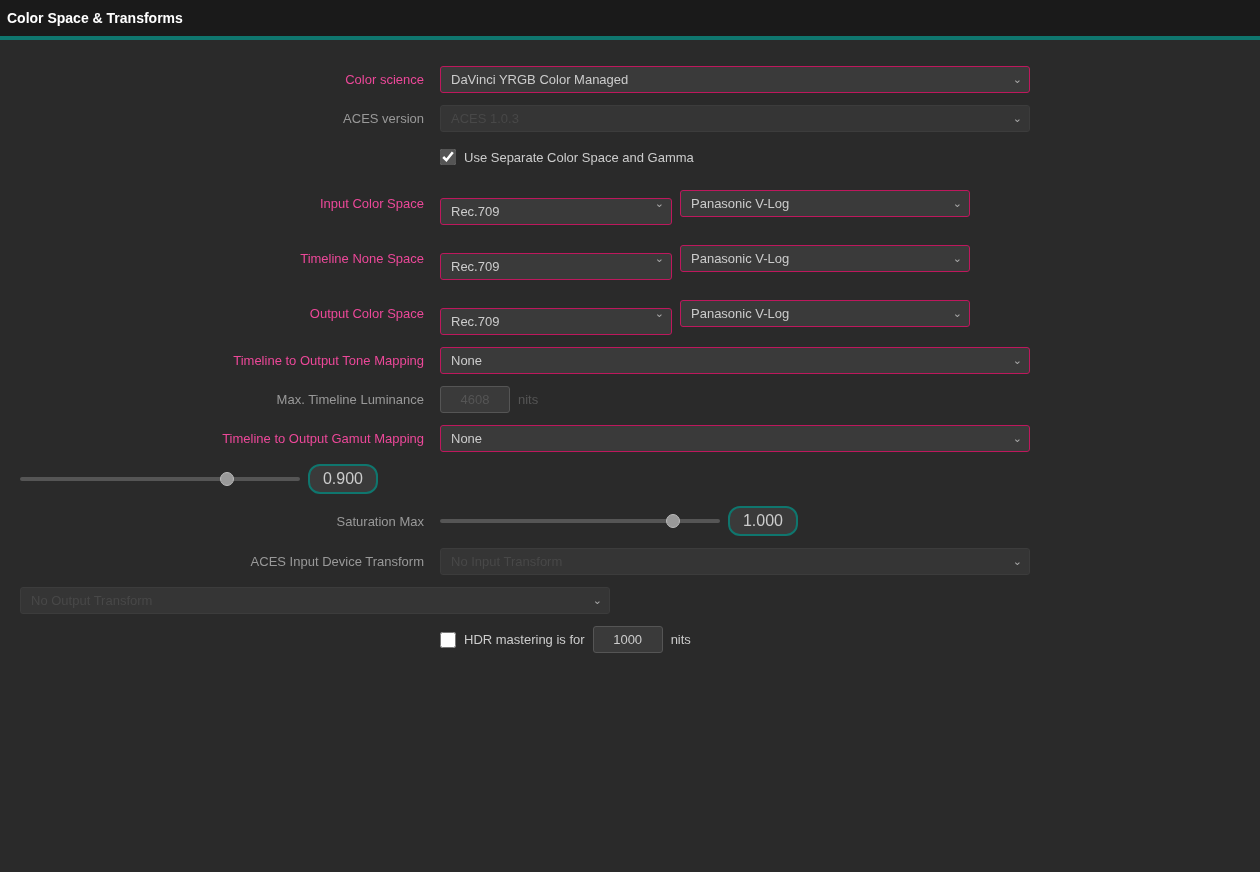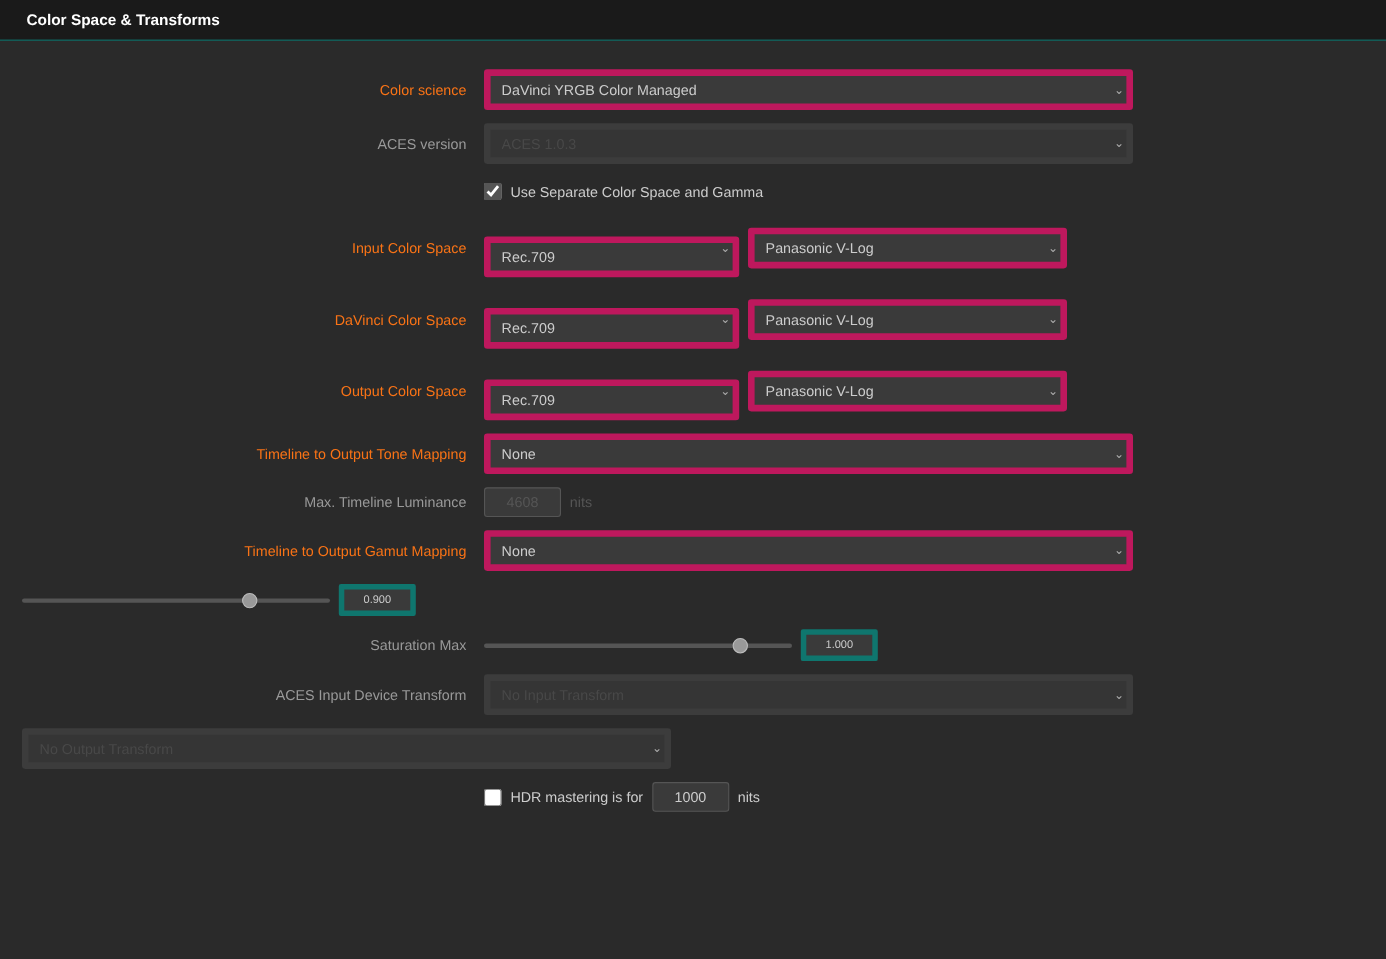--- a/index.html
+++ b/index.html
@@ -9,51 +9,51 @@
       font-family: -apple-system, BlinkMacSystemFont, 'Segoe UI', sans-serif;
       font-size: 13px;
       width: 1260px;
       min-height: 872px;
     }
     .panel-title {
       background: #1a1a1a;
       color: #ffffff;
       font-size: 14px;
       font-weight: 600;
-      padding: 10px 24px;
-      border-bottom: 1px solid #0f766e;
+      padding: 10px 7px;
+      border-bottom: 4px solid #0f766e;
     }
     .panel-body {
       padding: 20px 0;
     }
     .row {
       display: flex;
       align-items: center;
       padding: 6px 20px;
       min-height: 38px;
     }
     .label {
       width: 420px;
       text-align: right;
       padding-right: 16px;
       color: #999;
       flex-shrink: 0;
     }
     .label.bright {
-      color: #f97316;
+      color: #ec4899;
     }
     .controls {
       display: flex;
       align-items: center;
       gap: 8px;
       flex: 1;
     }
     select, .select-box {
       background: #3a3a3a;
-      border: 6px solid #be185d;
+      border: 1px solid #be185d;
       color: #ccc;
       padding: 5px 10px;
       border-radius: 3px;
       appearance: none;
       -webkit-appearance: none;
       cursor: pointer;
       font-size: 13px;
     }
     .select-wrapper {
       position: relative;
@@ -111,27 +111,27 @@
     .nits-label {
       color: #555;
     }
     .slider-container {
       display: flex;
       align-items: center;
       gap: 8px;
     }
     .slider-value {
       background: #3a3a3a;
-      border: 5px solid #0f766e;
+      border: 2px solid #0f766e;
       color: #ccc;
       padding: 4px 8px;
-      border-radius: 2px;
+      border-radius: 12px;
       width: 70px;
       text-align: center;
-      font-size: 10px;
+      font-size: 16px;
     }
     .hdr-input {
       background: #3a3a3a;
       border: 1px solid #555;
       color: #ccc;
       padding: 5px 8px;
       border-radius: 3px;
       width: 70px;
       text-align: center;
       font-size: 13px;
@@ -220,21 +220,21 @@
           <select class="select-medium">
             <option>Panasonic V-Log</option>
             <option>Gamma 2.4</option>
           </select>
           <span class="chevron">⌄</span>
         </div>
       </div>
     </div>
 
     <div class="row">
-      <div class="label bright">DaVinci Color Space</div>
+      <div class="label bright">Timeline None Space</div>
       <div class="controls">
         <div class="select-wrapper">
           <select class="select-half">
             <option>Rec.709</option>
             <option>Rec.2020</option>
           </select>
           <span class="chevron">⌄</span>
         </div>
         <div class="select-wrapper">
           <select class="select-medium">

